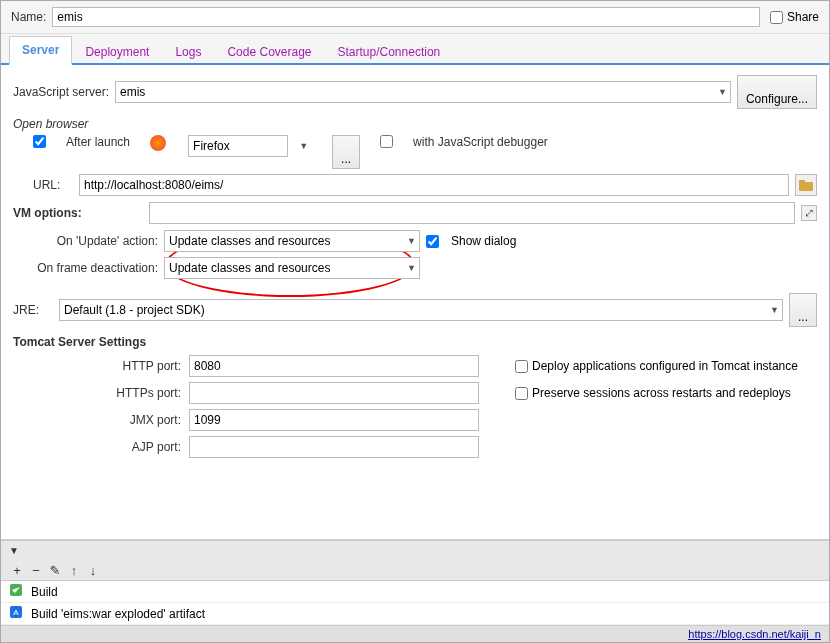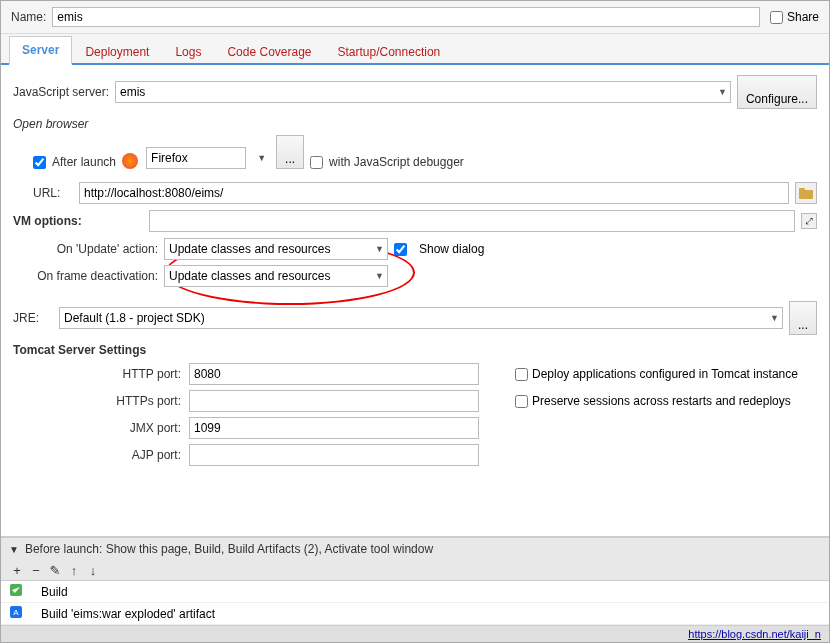--- a/index.html
+++ b/index.html
@@ -51,21 +51,21 @@
       background: #f5f5f5;
       border-bottom: 2px solid #4a90d9;
       padding: 0 8px;
     }
     .tab {
       padding: 6px 12px;
       font-size: 12px;
       cursor: pointer;
       border: 1px solid transparent;
       border-bottom: none;
-      color: #b91c1c;
+      color: #a21caf;
       background: transparent;
       position: relative;
       bottom: -2px;
     }
     .tab.active {
       background: #fff;
       border-color: #ccc #ccc transparent #ccc;
       border-bottom: 2px solid #fff;
       color: #4a90d9;
       font-weight: bold;
@@ -78,23 +78,23 @@
       overflow-y: auto;
     }
     .section-label {
       font-size: 12px;
       color: #333;
       margin-bottom: 4px;
       margin-top: 8px;
     }
     .form-row {
       display: flex;
-      align-items: flex-end;
-      margin-bottom: 13px;
-      gap: 6px;
+      align-items: flex-start;
+      margin-bottom: 5px;
+      gap: 20px;
     }
     .form-row label {
       font-size: 12px;
       color: #333;
     }
     .app-server-row {
       display: flex;
       align-items: center;
       gap: 6px;
       margin-bottom: 8px;
@@ -190,21 +190,21 @@
       gap: 6px;
       margin-bottom: 5px;
     }
     .update-label {
       font-size: 12px;
       color: #333;
       min-width: 145px;
       text-align: right;
     }
     .update-combo {
-      width: 224px;
+      width: 256px;
       height: 22px;
       border: 1px solid #bbb;
       background: #fff;
       font-size: 12px;
       padding: 0 4px;
       appearance: none;
       -webkit-appearance: none;
     }
     .combo-wrap {
       position: relative;
@@ -271,21 +271,21 @@
       cursor: pointer;
       display: flex;
       align-items: center;
       justify-content: center;
       font-size: 13px;
       color: #333;
     }
     .build-item {
       display: flex;
       align-items: center;
-      gap: 18px;
+      gap: 8px;
       padding: 2px 8px;
       font-size: 12px;
       background: #fff;
       border-bottom: 1px solid #eee;
     }
     .footer {
       background: #e0e0e0;
       border-top: 1px solid #ccc;
       padding: 2px 8px;
       font-size: 11px;
@@ -454,21 +454,20 @@
       <input class="tomcat-input" type="text" value="" style="">
       <span></span>
         <span></span>
     </div>
 
   </div>
 
   <div style="background:#e8e8e8; border-top:1px solid #ccc;">
     <div class="before-launch-bar">
       <span style="cursor:pointer; font-size:10px; color:#333;">▼</span>
-      <span style="font-size:12px; color:#333;">Before launch: Show this page, Build, Build Artifacts (2), Activate tool window</span>
     </div>
     <div style="display:flex; align-items:center; gap:3px; padding:2px 8px; background:#e8e8e8; border-bottom:1px solid #ccc;">
       <button class="icon-btn">+</button>
       <button class="icon-btn">−</button>
       <button class="icon-btn">✎</button>
       <button class="icon-btn">↑</button>
       <button class="icon-btn">↓</button>
     </div>
     <div class="build-item">
       <span>

